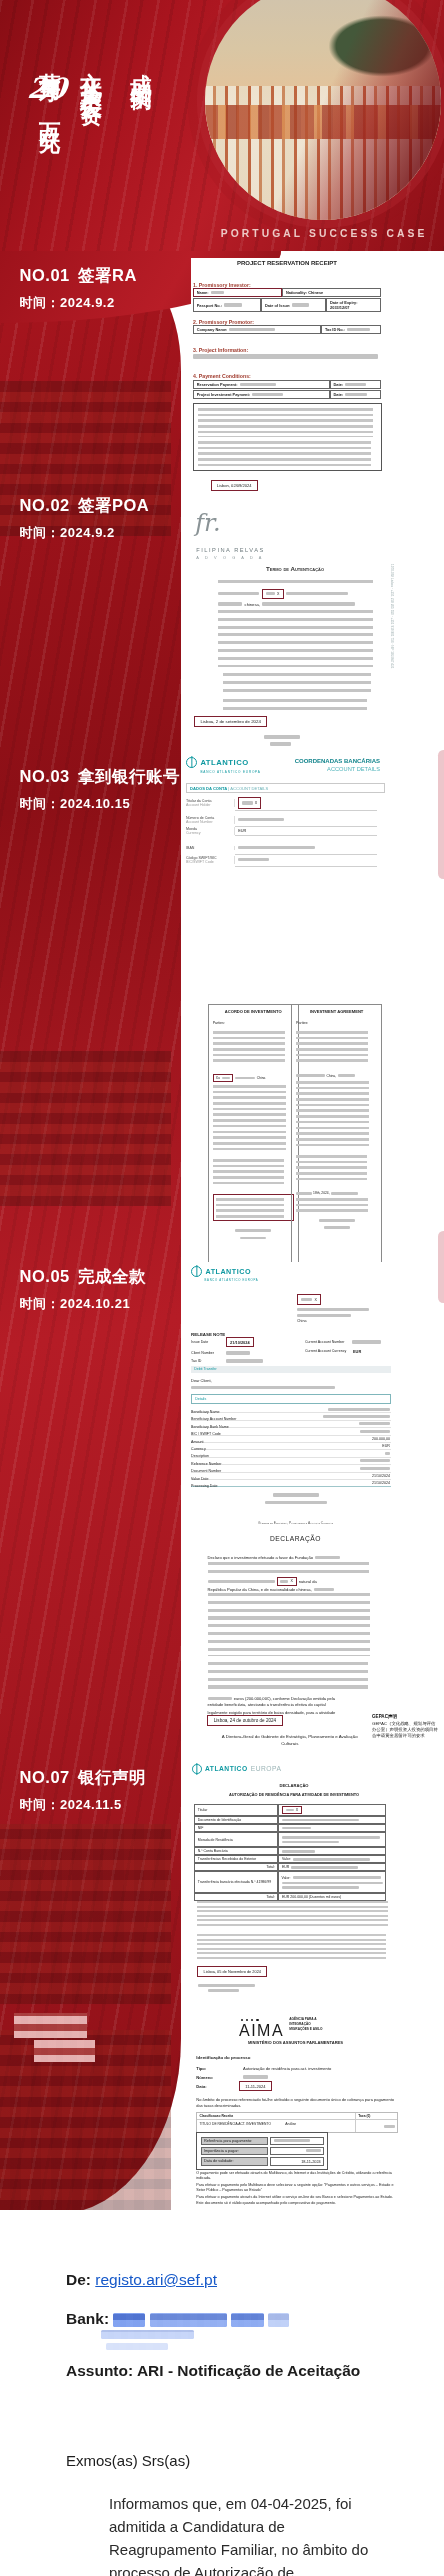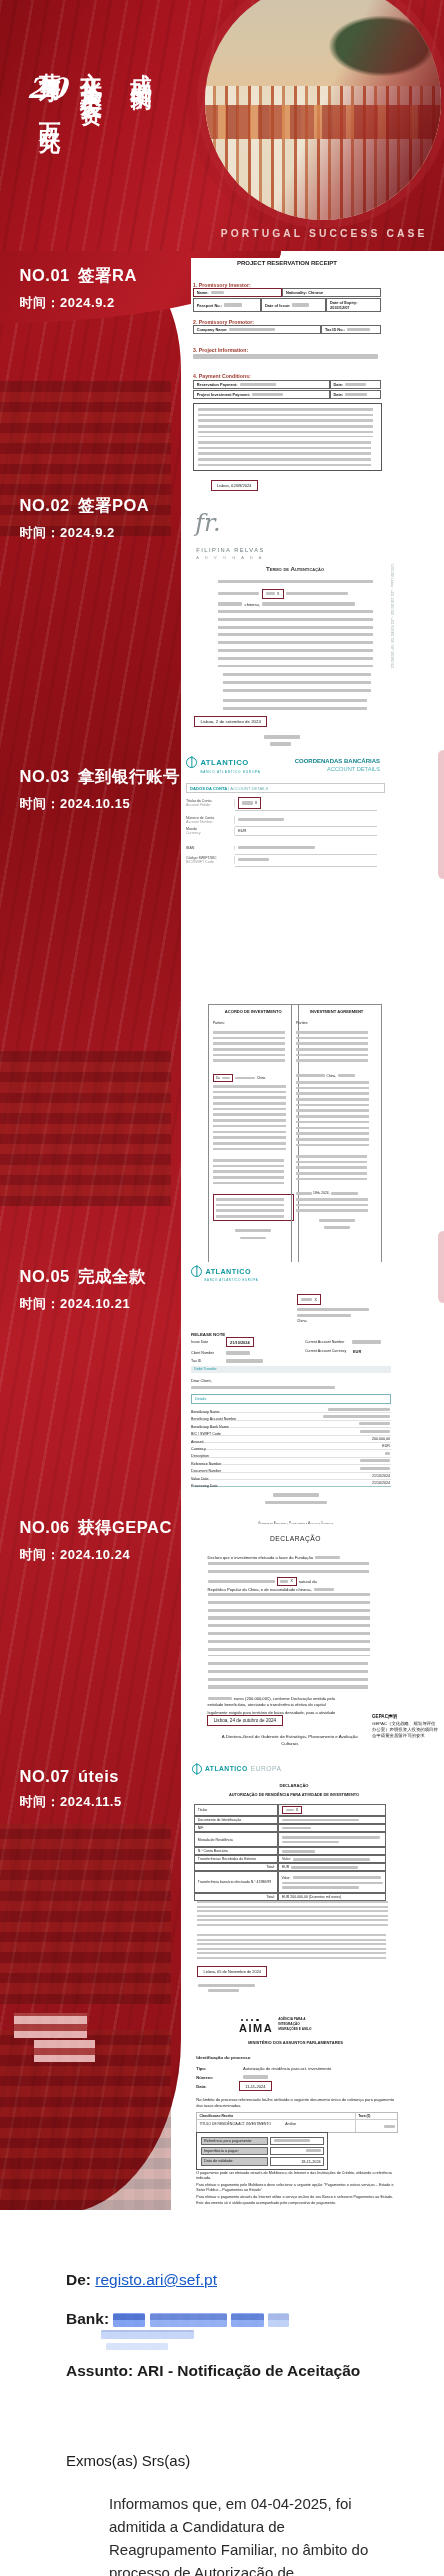--- a/index.html
+++ b/index.html
@@ -118,26 +118,22 @@
     <div class="l2"><span>时间：</span><span>2024.9.2</span></div>
   </div>
   <div class="sec" style="top:766px;">
     <div class="l1"><span class="no">NO.03</span><span>拿到银行账号</span></div>
     <div class="l2"><span>时间：</span><span>2024.10.15</span></div>
   </div>
   <div class="sec" style="top:1266px;">
     <div class="l1"><span class="no">NO.05</span><span>完成全款</span></div>
     <div class="l2"><span>时间：</span><span>2024.10.21</span></div>
   </div>
-  <div class="sec" style="top:1517px;">
-    <div class="l1"><span class="no">NO.06</span><span>获得GEPAC</span></div>
-    <div class="l2"><span>时间：</span><span>2024.10.24</span></div>
-  </div>
   <div class="sec" style="top:1767px;">
-    <div class="l1"><span class="no">NO.07</span><span>úteis</span></div>
+    <div class="l1"><span class="no">NO.07</span><span>银行声明</span></div>
     <div class="l2"><span>时间：</span><span>2024.11.5</span></div>
   </div>
   <div class="pix" style="left:14.4px;top:2013px;width:73px;height:25px;"></div>
   <div class="pix" style="left:34px;top:2040px;width:61px;height:21.6px;"></div>
 
   <div class="doc" style="left:191px;top:258px;width:192px;height:245px;">
     <div style="text-align:center;font-weight:bold;font-size:6px;margin-top:2.1px;">PROJECT RESERVATION RECEIPT</div>
     <div class="h1sec abs" style="left:2.1px;top:24px;">1. Promissory Investor:</div>
     <div class="abs" style="left:2.1px;top:30px;width:188px;">
       <div class="tr">
@@ -538,21 +534,21 @@
       <span>Lisboa, 05 de Novembro de 2024</span>
     </div>
     <div class="blur abs" style="left:11.3px;top:223px;width:57px;height:3.1px;"></div>
     <div class="blur abs" style="left:20.6px;top:228px;width:31px;height:2.6px;"></div>
   </div>
 
   <div class="doc" style="left:187px;top:2008px;width:217px;height:202px;">
     <div class="abs" style="left:52px;top:6.2px;display:flex;align-items:flex-start;gap:5.2px;">
       <div>
         <div style="margin-left:1.5px;"><span class="aima-dot"></span><span class="aima-dot"></span><span class="aima-dot"></span><span class="aima-dot"></span></div>
-        <div style="font-weight:bold;font-size:11px;letter-spacing:1.5px;color:#1a1a1a;line-height:1;">AIMA</div>
+        <div style="font-weight:normal;font-size:16px;letter-spacing:1.5px;color:#1a1a1a;line-height:1;">AIMA</div>
       </div>
       <div style="font-size:3.2px;font-weight:bold;color:#222;line-height:1.5;padding-top:3.1px;">
         <div>AGÊNCIA PARA A</div>
         <div>INTEGRAÇÃO</div>
         <div>MIGRAÇÕES E ASILO</div>
       </div>
     </div>
     <div class="abs" style="left:0;top:32px;width:100%;text-align:center;font-weight:bold;font-size:4.1px;">MINISTÉRIO DOS ASSUNTOS PARLAMENTARES</div>
     <div class="abs" style="left:9.3px;top:47px;font-weight:bold;font-size:4.4px;">Identificação do processo</div>
     <div class="abs" style="left:9.3px;top:58px;font-weight:bold;font-size:4.1px;">Tipo:</div>

